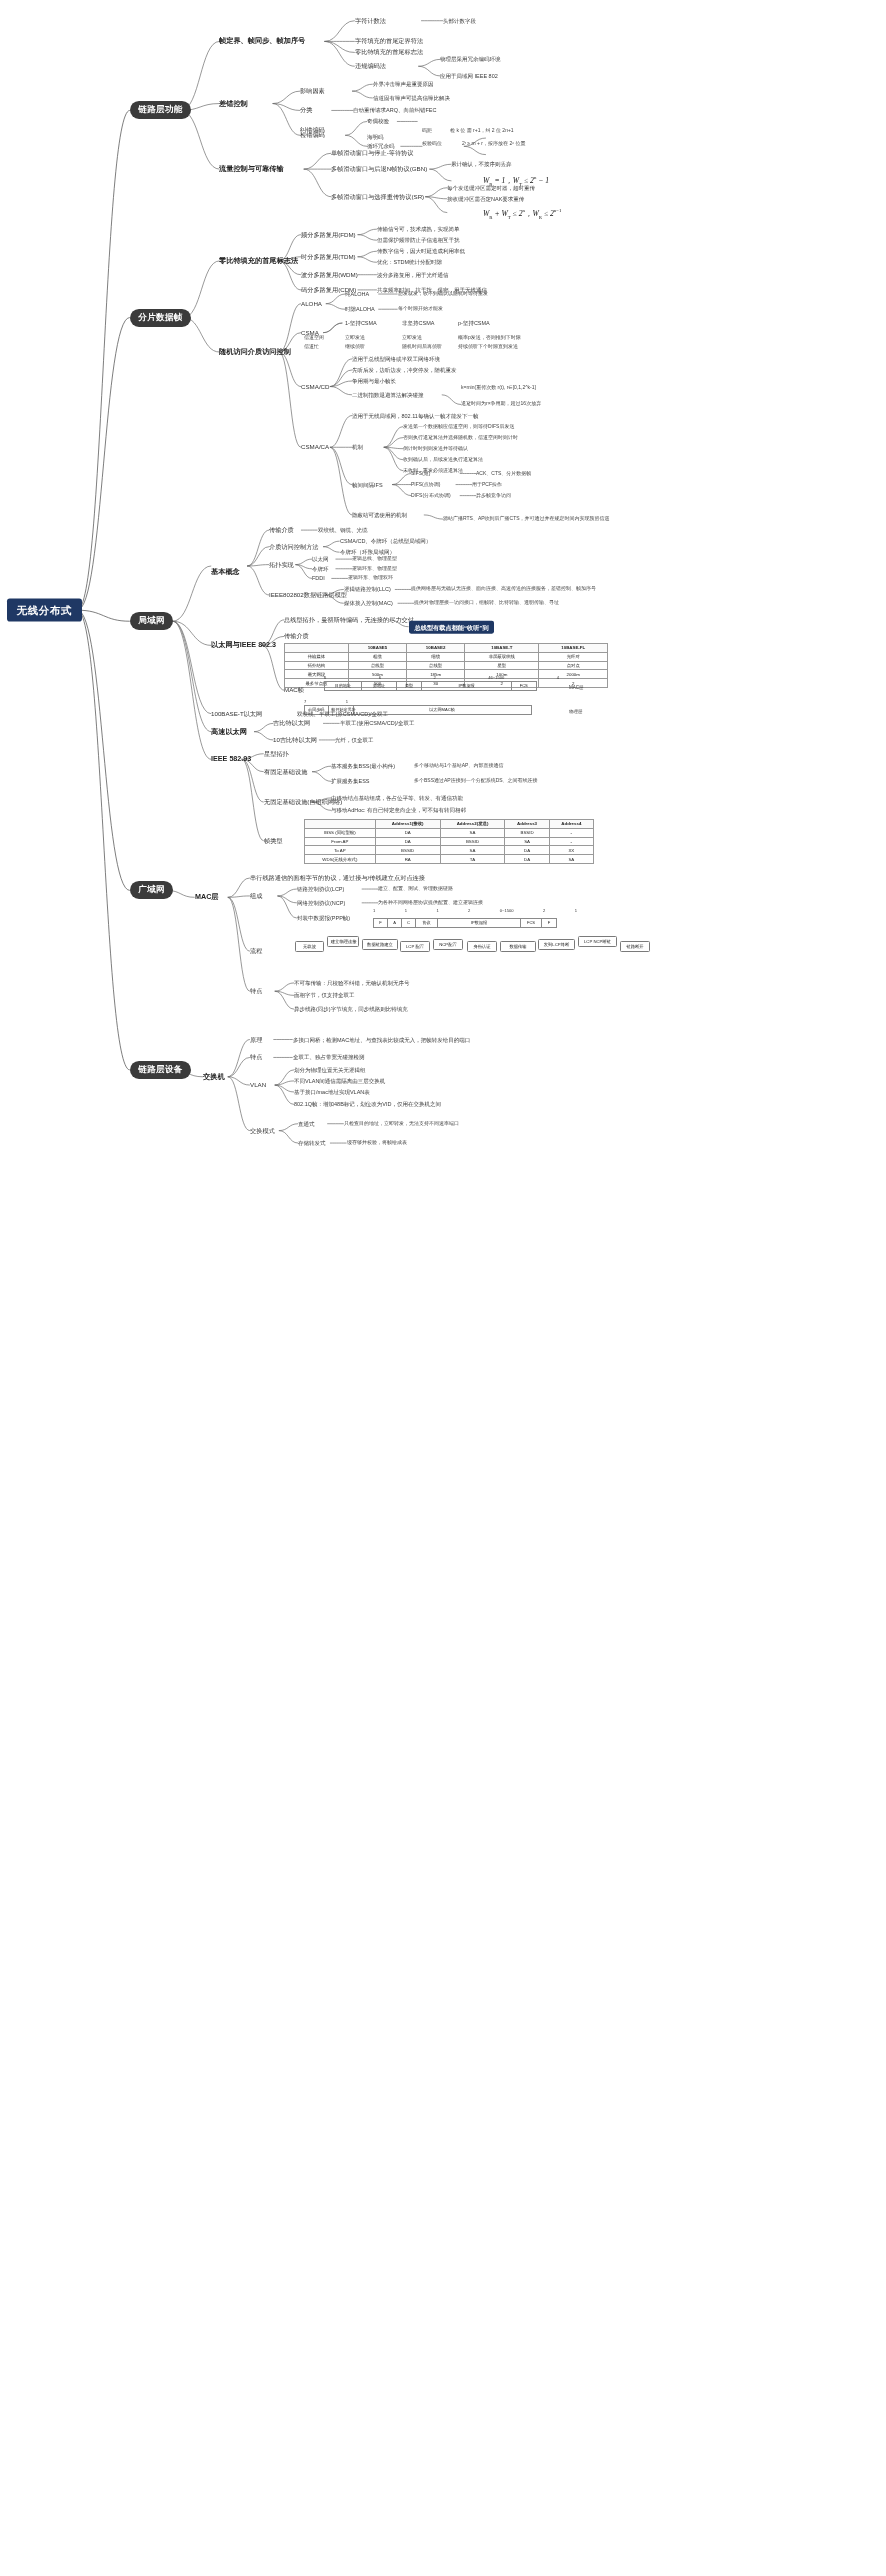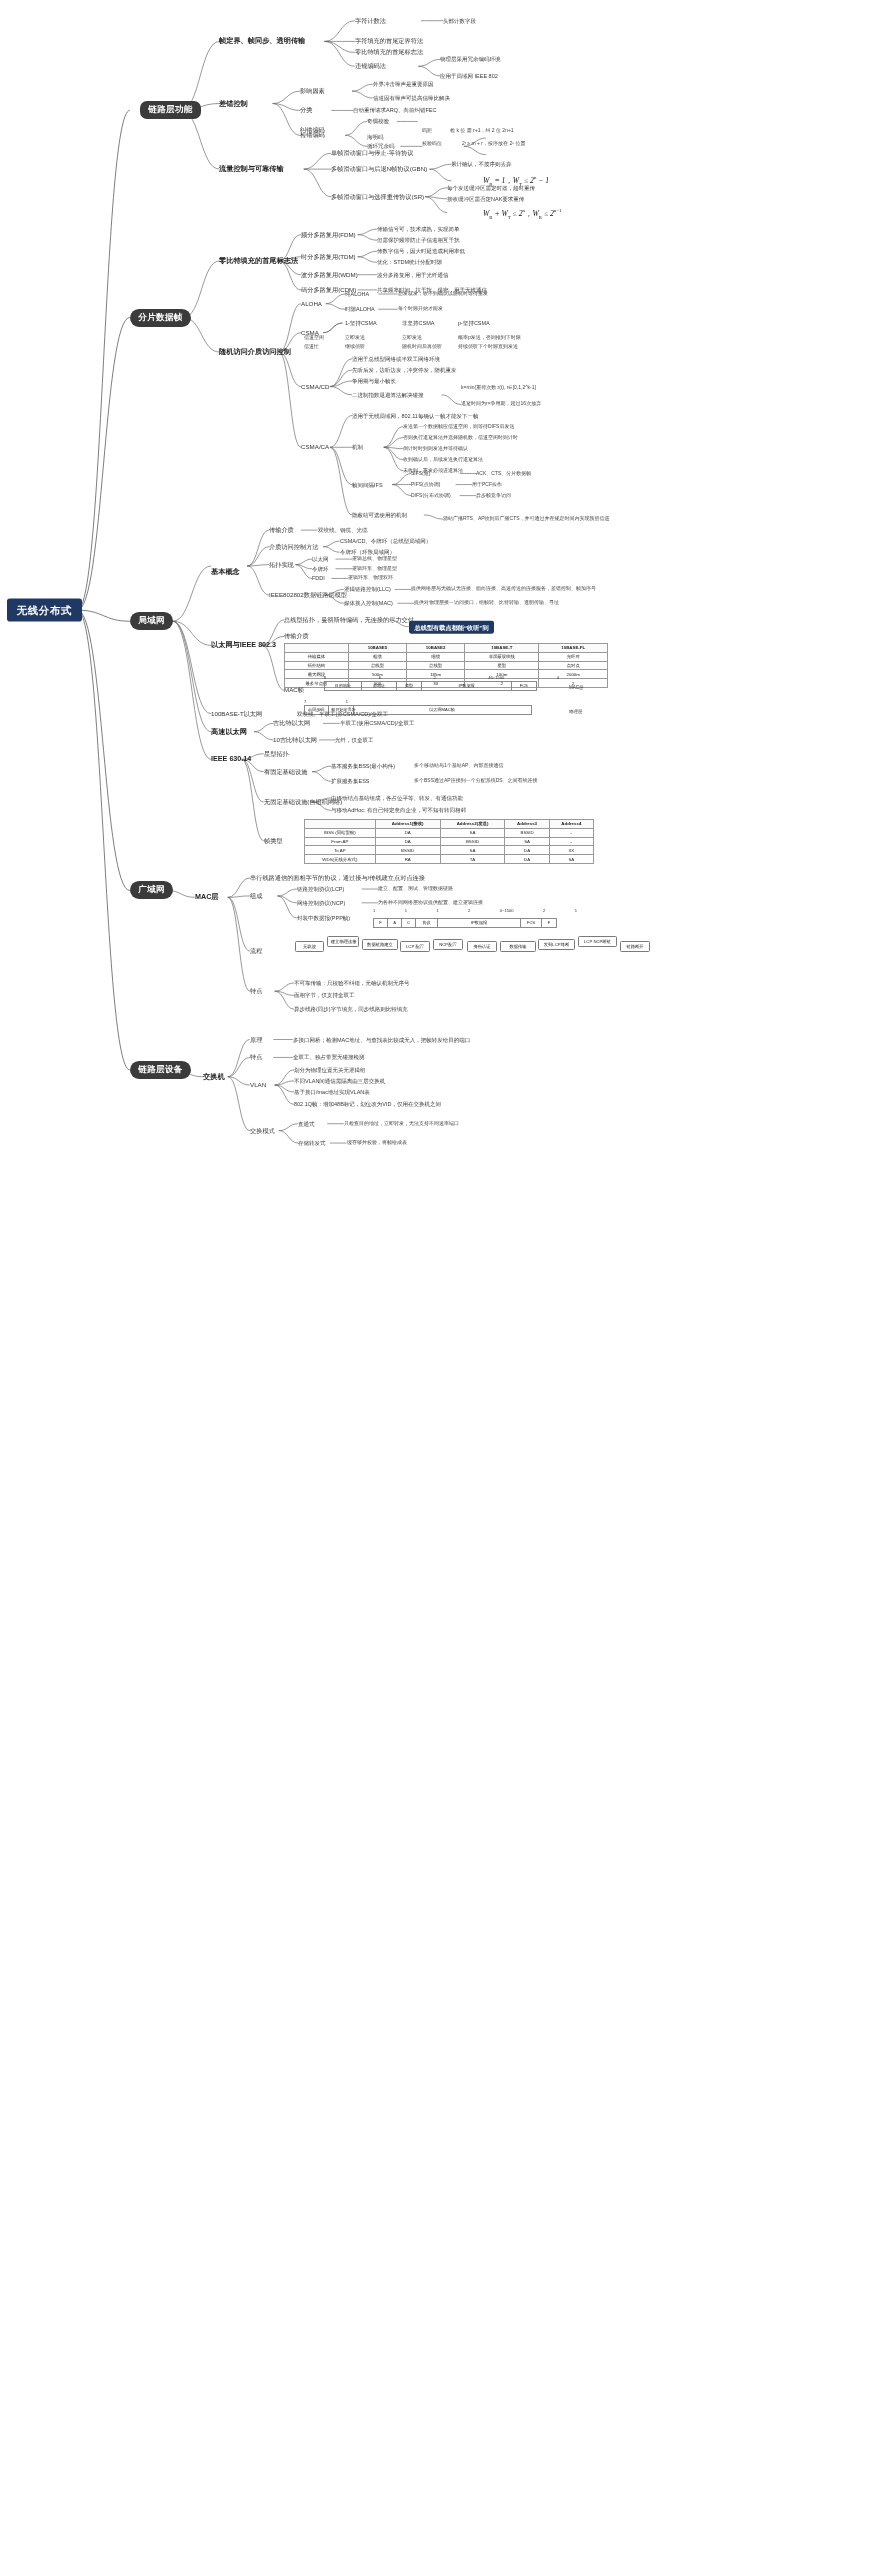--- a/index.html
+++ b/index.html
@@ -264,27 +264,27 @@
       <path d="M398 1572 C 412 1572, 412 1600, 426 1600"></path>
       <path d="M404 1638 C 418 1638, 418 1628, 432 1628"></path>
       <path d="M404 1638 C 418 1638, 418 1656, 432 1656"></path>
       <path d="M474 1628 C 486 1628, 486 1628, 498 1628"></path>
       <path d="M478 1656 C 490 1656, 490 1656, 502 1656"></path>
     </g>
   </svg>
 
   <div class="node root" style="left:7px; top:610px;">无线分布式</div>
 
-  <div class="node lv1" style="left:140px; top:110px;border-radius:7px;">链路层功能</div>
+  <div class="node lv1" style="left:130px; top:110px;">链路层功能</div>
   <div class="node lv1" style="left:130px; top:318px;">分片数据帧</div>
   <div class="node lv1" style="left:130px; top:621px;">局域网</div>
   <div class="node lv1" style="left:130px; top:890px;">广域网</div>
   <div class="node lv1" style="left:130px; top:1070px;">链路层设备</div>
 
-  <div class="node lv2" style="left:219px; top:41px;">帧定界、帧同步、透明传输</div>
+  <div class="node lv2" style="left:219px; top:41px;">帧定界、帧同步、帧加序号</div>
   <div class="node lv3" style="left:355px; top:21px;">字符计数法</div>
   <div class="node lv4" style="left:443px; top:21px;">头部计数字段</div>
   <div class="node lv3" style="left:355px; top:41px;">字符填充的首尾定界符法</div>
   <div class="node lv3" style="left:355px; top:52px;">零比特填充的首尾标志法</div>
   <div class="node lv3" style="left:355px; top:66px;">违规编码法</div>
   <div class="node lv4" style="left:440px; top:59px;">物理层采用冗余编码环境</div>
   <div class="node lv4" style="left:440px; top:76px;">应用于局域网 IEEE 802</div>
 
   <div class="node lv2" style="left:219px; top:104px;">差错控制</div>
   <div class="node lv3" style="left:300px; top:91px;">影响因素</div>
@@ -472,21 +472,21 @@
 
   <div class="node lv3" style="left:211px; top:714px;">100BASE-T以太网</div>
   <div class="node lv4" style="left:297px; top:714px;">双绞线、半双工(原CSMA/CD)/全双工</div>
 
   <div class="node lv2" style="left:211px; top:732px;">高速以太网</div>
   <div class="node lv3" style="left:273px; top:723px;">吉比特以太网</div>
   <div class="node lv4" style="left:340px; top:723px;">半双工(使用CSMA/CD)/全双工</div>
   <div class="node lv3" style="left:273px; top:740px;">10吉比特以太网</div>
   <div class="node lv4" style="left:335px; top:740px;">光纤，仅全双工</div>
 
-  <div class="node lv2" style="left:211px; top:759px;">IEEE 630.14</div>
+  <div class="node lv2" style="left:211px; top:759px;">IEEE 582.93</div>
   <div class="node lv3" style="left:264px; top:754px;">星型拓扑</div>
   <div class="node lv3" style="left:264px; top:772px;">有固定基础设施</div>
   <div class="node lv4" style="left:331px; top:766px;">基本服务集BSS(最小构件)</div>
   <div class="node lv5" style="left:414px; top:766px;">多个移动站与1个基站AP、内部直接通信</div>
   <div class="node lv4" style="left:331px; top:781px;">扩展服务集ESS</div>
   <div class="node lv5" style="left:414px; top:781px;">多个BSS通过AP连接到一个分配系统DS、之间有线连接</div>
   <div class="node lv3" style="left:264px; top:802px;">无固定基础设施(自组织网络)</div>
   <div class="node lv4" style="left:331px; top:798px;">由移动结点基站组成，各占位平等、转发、有通信功能</div>
   <div class="node lv4" style="left:331px; top:810px;">与移动AdHoc: 有自已特定意向企业，可不知有转同相邻</div>
   <div class="node lv3" style="left:264px; top:841px;">帧类型</div>

